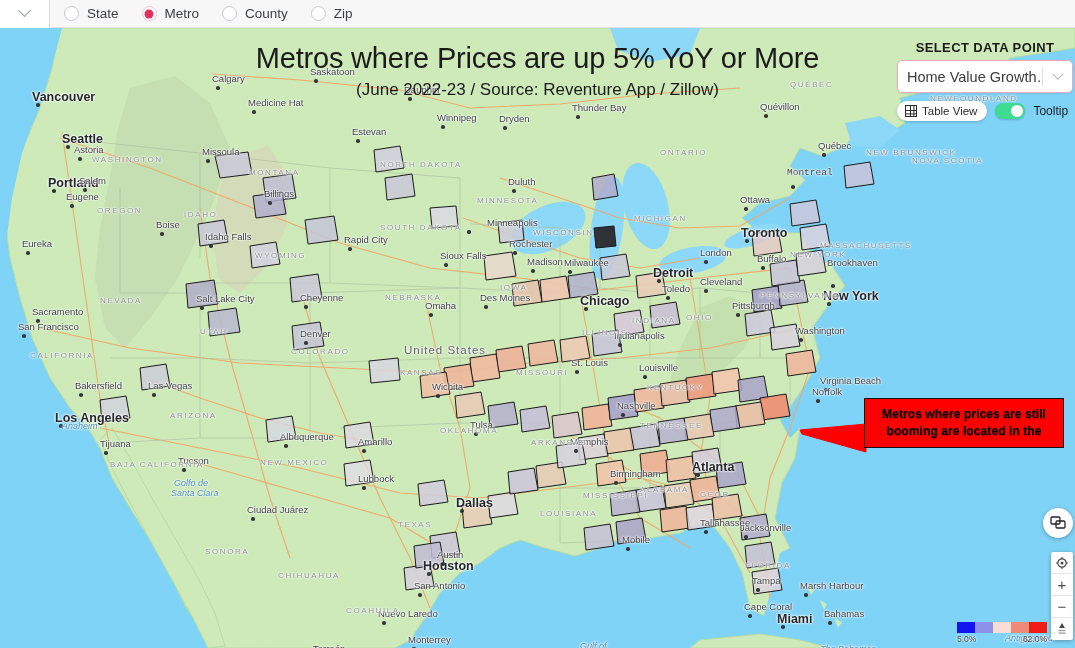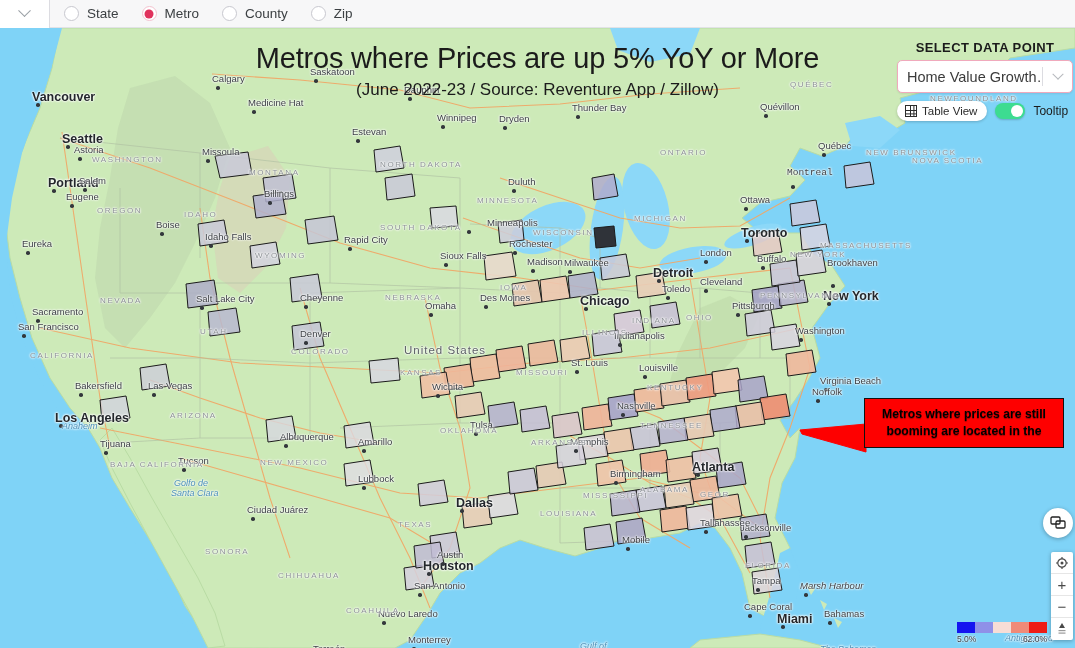--- a/index.html
+++ b/index.html
@@ -529,21 +529,21 @@
         <div class="maplabel lbl-city" style="left: 100px; top: 410px; text-align: center;">Tijuana</div>
         <span class="citydot" style="left: 104px; top: 423px;"></span>
         <div class="maplabel lbl-city" style="left: 247px; top: 476px;">Ciudad Juárez</div>
         <span class="citydot" style="left: 251px; top: 489px;"></span>
         <div class="maplabel lbl-city" style="left: 378px; top: 580px;">Nuevo Laredo</div>
         <span class="citydot" style="left: 382px; top: 593px;"></span>
         <div class="maplabel lbl-city" style="left: 408px; top: 606px;">Monterrey</div>
         <span class="citydot" style="left: 412px; top: 619px;"></span>
         <div class="maplabel lbl-city" style="left: 313px; top: 615px;">Torreón</div>
         <div class="maplabel lbl-city" style="left: 240px; top: 619px;">Culiacán</div>
-        <div class="maplabel lbl-city" style="left: 800px; top: 552px; font-style: italic;">Marsh Harbour</div>
+        <div class="maplabel lbl-city" style="left: 800px; top: 552px;">Marsh Harbour</div>
         <span class="citydot" style="left: 804px; top: 565px;"></span>
         <div class="maplabel lbl-city" style="left: 824px; top: 580px;">Bahamas</div>
         <span class="citydot" style="left: 828px; top: 593px;"></span>
         <div class="maplabel lbl-city" style="left: 963px; top: 380px;">Bermuda</div>
         <span class="citydot" style="left: 967px; top: 393px;"></span>
         <div class="maplabel lbl-city" style="left: 700px; top: 219px;">London</div>
         <span class="citydot" style="left: 704px; top: 232px;"></span>
         <div class="maplabel lbl-city" style="left: 795px; top: 297px;">Washington</div>
         <span class="citydot" style="left: 799px; top: 310px;"></span>
         <div class="maplabel lbl-city" style="left: 820px; top: 347px;">Virginia Beach</div>

